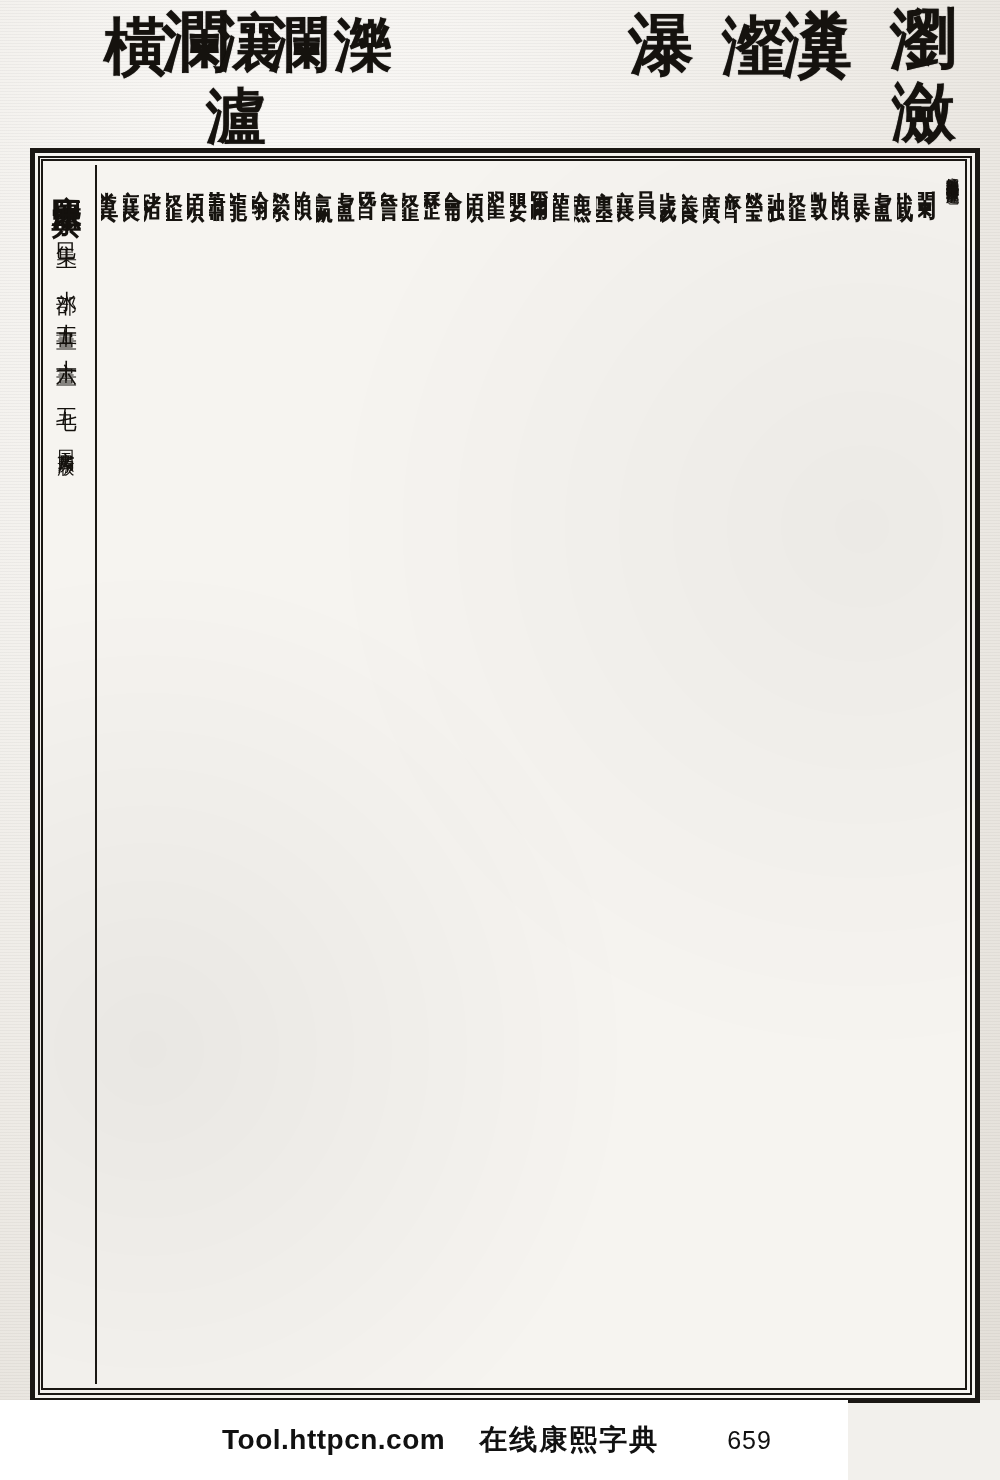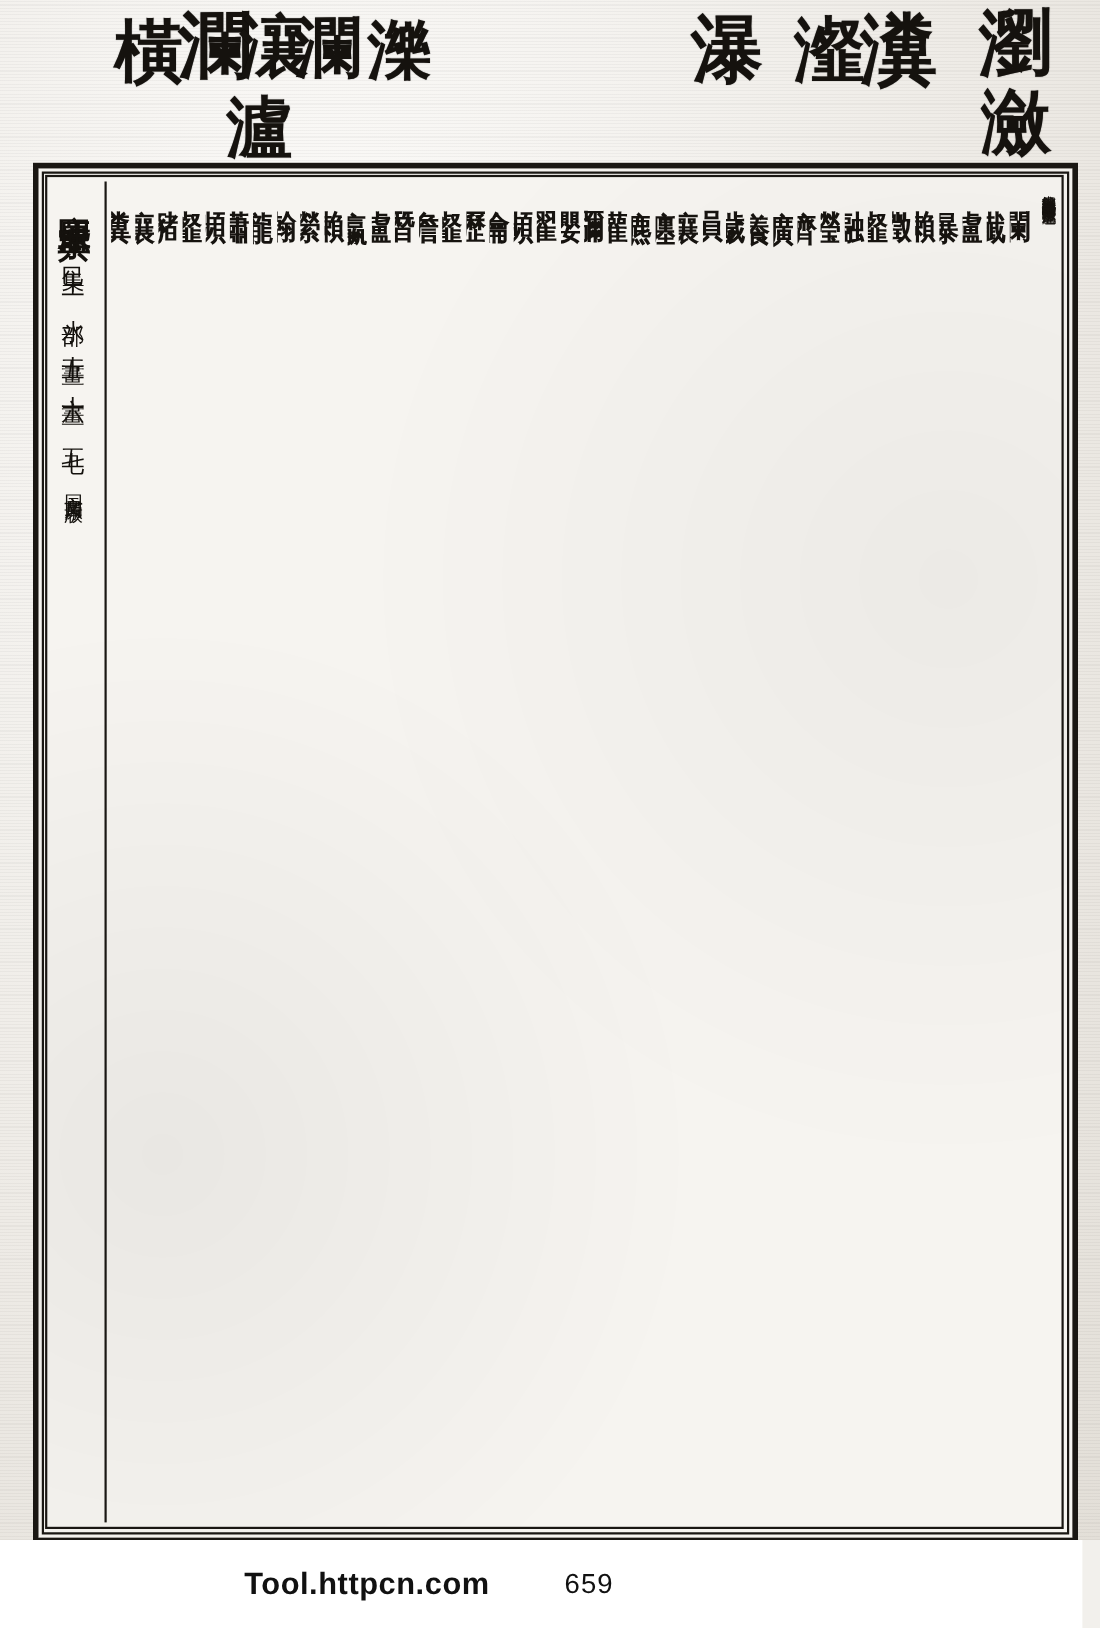--- a/index.html
+++ b/index.html
@@ -141,21 +141,21 @@
   .col-sub {
     display: block;
     font-size: 13px;
     line-height: 1.15;
   }
   
   .footer {
     position: absolute;
     left: 0;
     top: 1400px;
-    width: 984px;
+    width: 848px;
     height: 80px;
     background: #ffffff;
     display: flex;
     align-items: center;
     font-family: "Liberation Sans", sans-serif;
   }
   .footer-url {
     margin-left: 222px;
     font-size: 28px;
     font-weight: bold;
@@ -421,16 +421,17 @@
             </div>
           </div>
         </div>
 
     </div>
     <div class="smudge"></div>
   </div>
 
   <div class="footer">
     <div class="footer-url">Tool.httpcn.com</div>
+    <div class="footer-cn">在线康熙字典</div>
     <div class="footer-page">659</div>
   </div>
 
 </div>
 
 </body></html>

